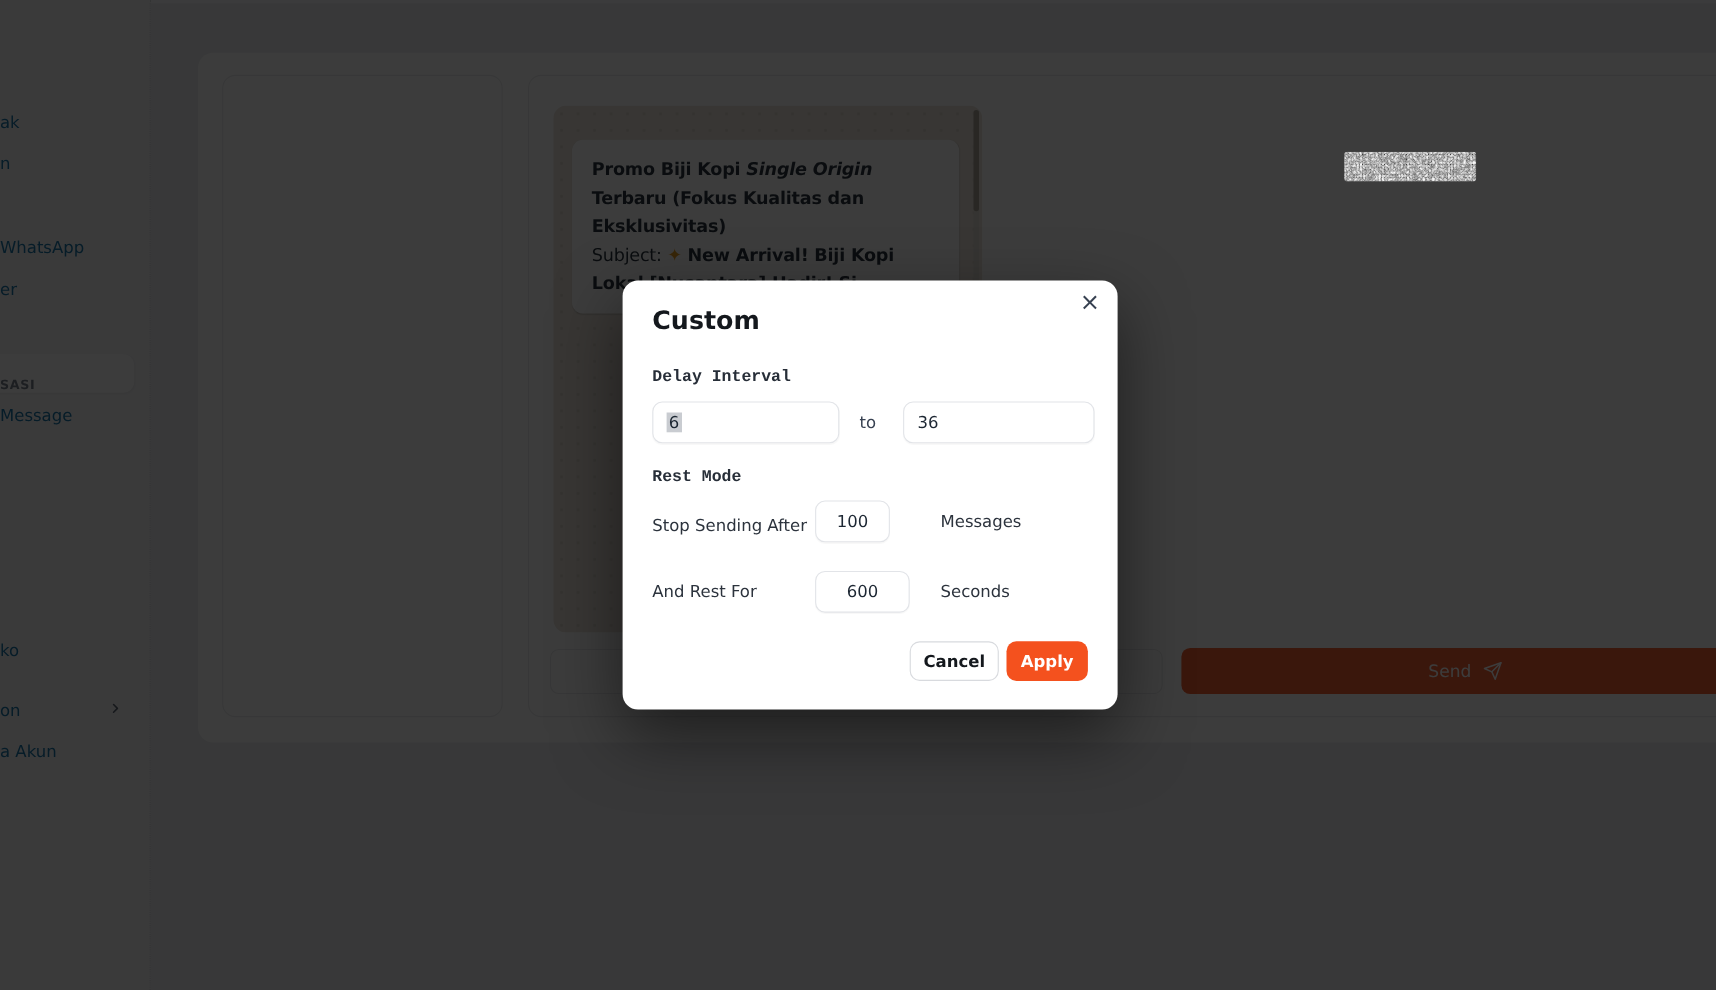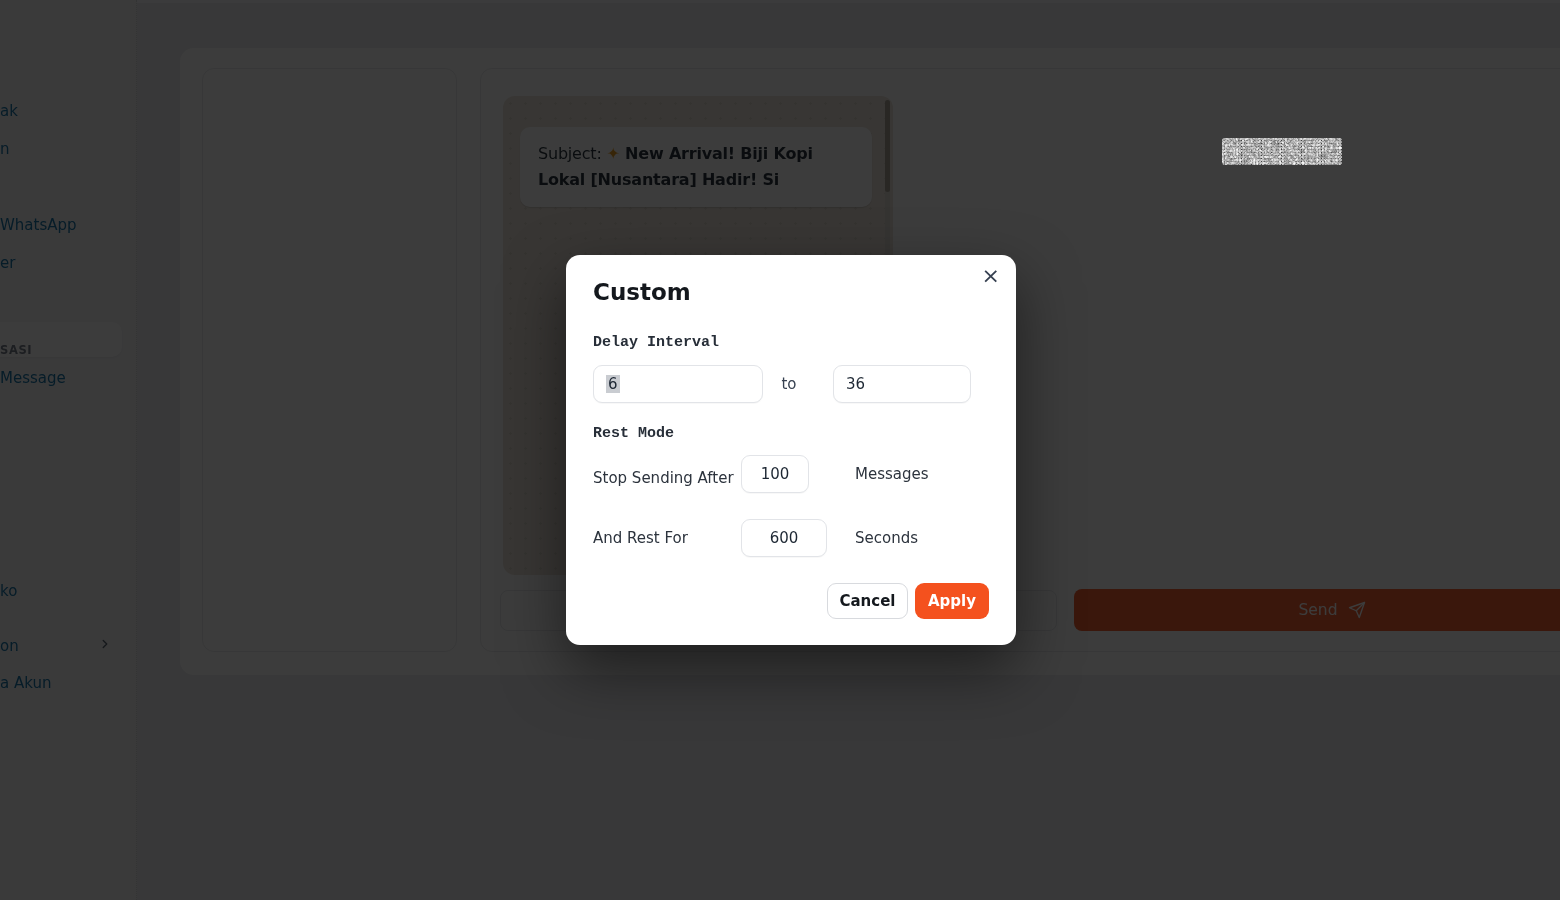--- a/index.html
+++ b/index.html
@@ -165,20 +165,21 @@
 </div>
 <span class="step-label step-label-active" style="top:425px">Preview</span>
 
 <div class="abs preview-box"></div>
 <div class="abs phone">
   <div class="phone-scroll-track">
     <div class="phone-scroll-thumb"></div>
   </div>
 </div>
 <div class="abs bubble">
+  <p><span class="b">Promo Biji Kopi </span><span class="b i">Single Origin</span><span class="b"> Terbaru (Fokus Kualitas dan Eksklusivitas)</span></p>
   <p><span>Subject: </span><span class="sparkle">✦</span><span class="b"> New Arrival! Biji Kopi Lokal [Nusantara] Hadir! Si</span></p>
 </div>
 
 <span class="set-icon" style="top:141px">
   <svg viewBox="0 0 24 24" fill="none" stroke="currentColor" stroke-width="1.8" stroke-linecap="round" stroke-linejoin="round">
       <path d="M22 2 11 13"></path>
       <path d="M22 2 15 22l-4-9-9-4z"></path>
     </svg>
 </span>
 <span class="set-label" style="top:144px">Sender</span>
@@ -264,21 +265,21 @@
 
 <div class="abs modal">
   <button class="modal-close">×</button>
   <h2 class="modal-title">Custom</h2>
 
   <span class="m-sec-label" style="top:79px">Delay Interval</span>
   <div class="m-input" style="left:27px;top:110px;width:170px">
     <span class="sel">6</span>
   </div>
   <span class="m-to">to</span>
-  <div class="m-input" style="left:267px;top:110px;width:138px">
+  <div class="m-input" style="left:255px;top:110px;width:174px">
     <span>36</span>
   </div>
 
   <span class="m-sec-label" style="top:170px">Rest Mode</span>
 
   <span class="m-row-label" style="top:204px">Stop Sending After</span>
   <div class="m-input m-input-center" style="left:175px;top:200px;width:68px">
     <span>100</span>
   </div>
   <span class="m-unit" style="top:200px">Messages</span>

